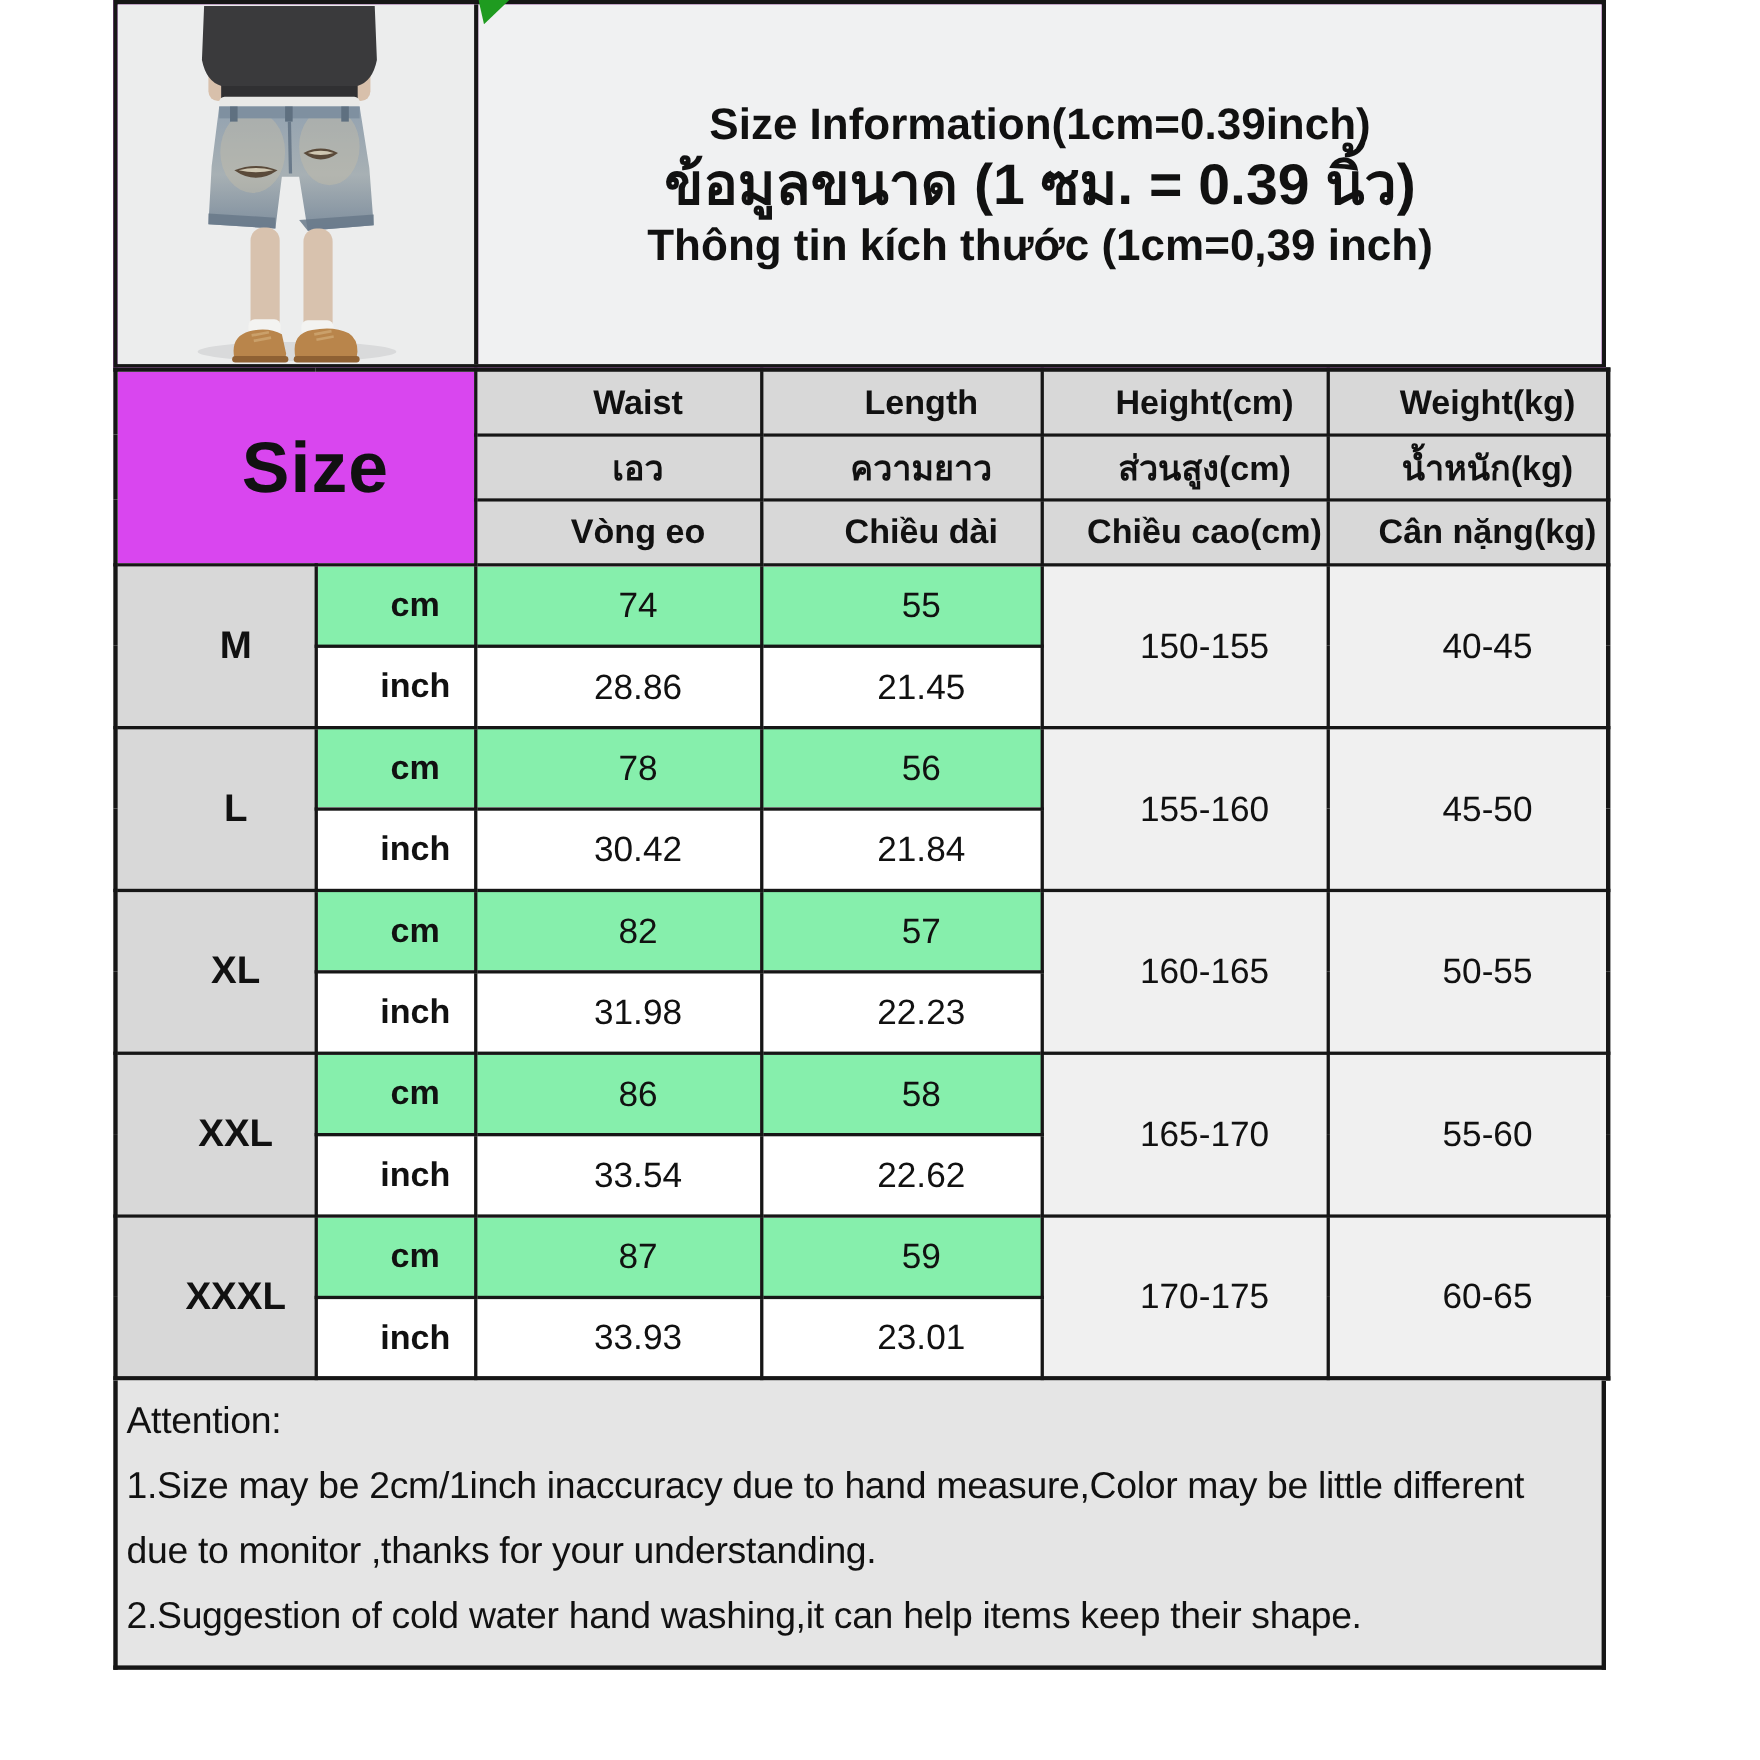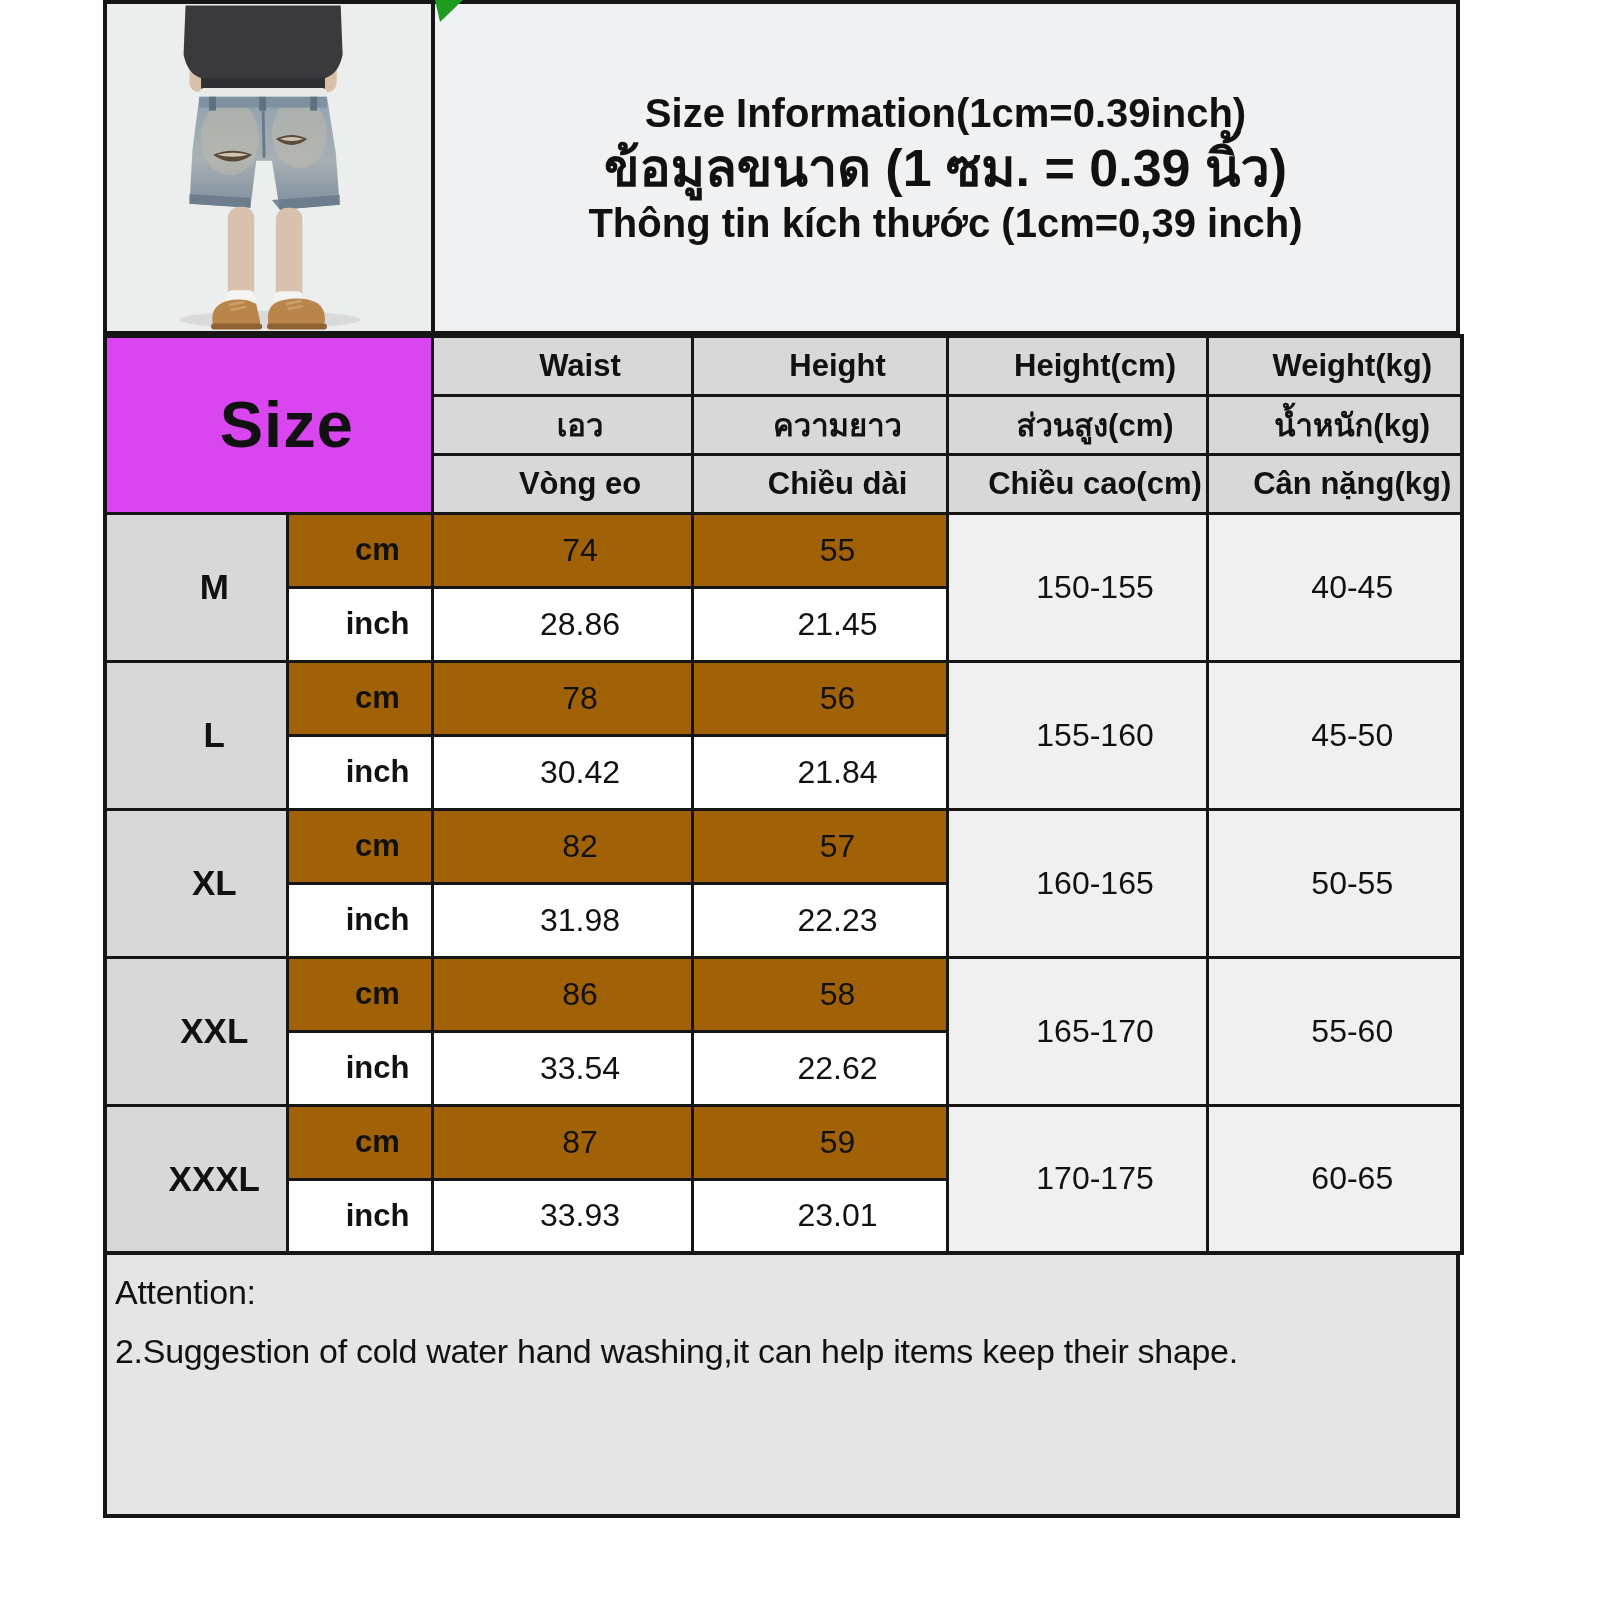--- a/index.html
+++ b/index.html
@@ -68,21 +68,21 @@
   th.col-h { background: #d8d8d8; font-weight: bold; font-size: 31px; }
   th.size-head {
     background: #d946ef;
     font-weight: bold;
     font-size: 65px;
     letter-spacing: 1px;
   }
   td.size-label { background: #d8d8d8; font-weight: bold; font-size: 35px; }
   td.unit-cell { font-weight: bold; font-size: 31px; }
   td.val-cell { font-weight: normal; font-size: 32px; }
-  tr.r-cm td.unit-cell, tr.r-cm td.val-cell { background: #a16207; }
+  tr.r-cm td.unit-cell, tr.r-cm td.val-cell { background: #86efac; }
   tr.r-inch td.unit-cell, tr.r-inch td.val-cell { background: #ffffff; }
   td.merge-cell { background: #f0f0f0; font-weight: normal; font-size: 32px; }
 
   
   .attention-box {
     border: 4px solid #161616;
     border-top: 0;
     min-height: 263px;
     padding: 8px 12px 10px 8px;
     background: #e5e5e5;
@@ -165,21 +165,21 @@
         <col style="width:145px">
         <col style="width:260px">
       <col style="width:255px">
         <col style="width:260px">
         <col style="width:255px">
     </colgroup>
     <thead>
       <tr class="h-row">
         <th class="size-head" rowspan="3" colspan="2">Size</th>
         <th class="col-h">Waist</th>
-        <th class="col-h">Height</th>
+        <th class="col-h">Length</th>
         <th class="col-h">Height(cm)</th>
         <th class="col-h">Weight(kg)</th>
       </tr>
       <tr class="h-row">
         <th class="col-h">เอว</th>
         <th class="col-h">ความยาว</th>
         <th class="col-h">ส่วนสูง(cm)</th>
         <th class="col-h">น้ำหนัก(kg)</th>
       </tr>
       <tr class="h-row">
@@ -258,16 +258,17 @@
       <tr class="d-row r-inch">
         <td class="unit-cell">inch</td>
         <td class="val-cell">33.93</td>
         <td class="val-cell">23.01</td>
       </tr>
     </tbody>
   </table>
 
   <div class="attention-box">
     <div>Attention:</div>
+    <div>1.Size may be 2cm/1inch inaccuracy due to hand measure,Color may be little different due to monitor ,thanks for your understanding.</div>
     <div>2.Suggestion of cold water hand washing,it can help items keep their shape.</div>
   </div>
 
 </div>
 
 </body></html>

